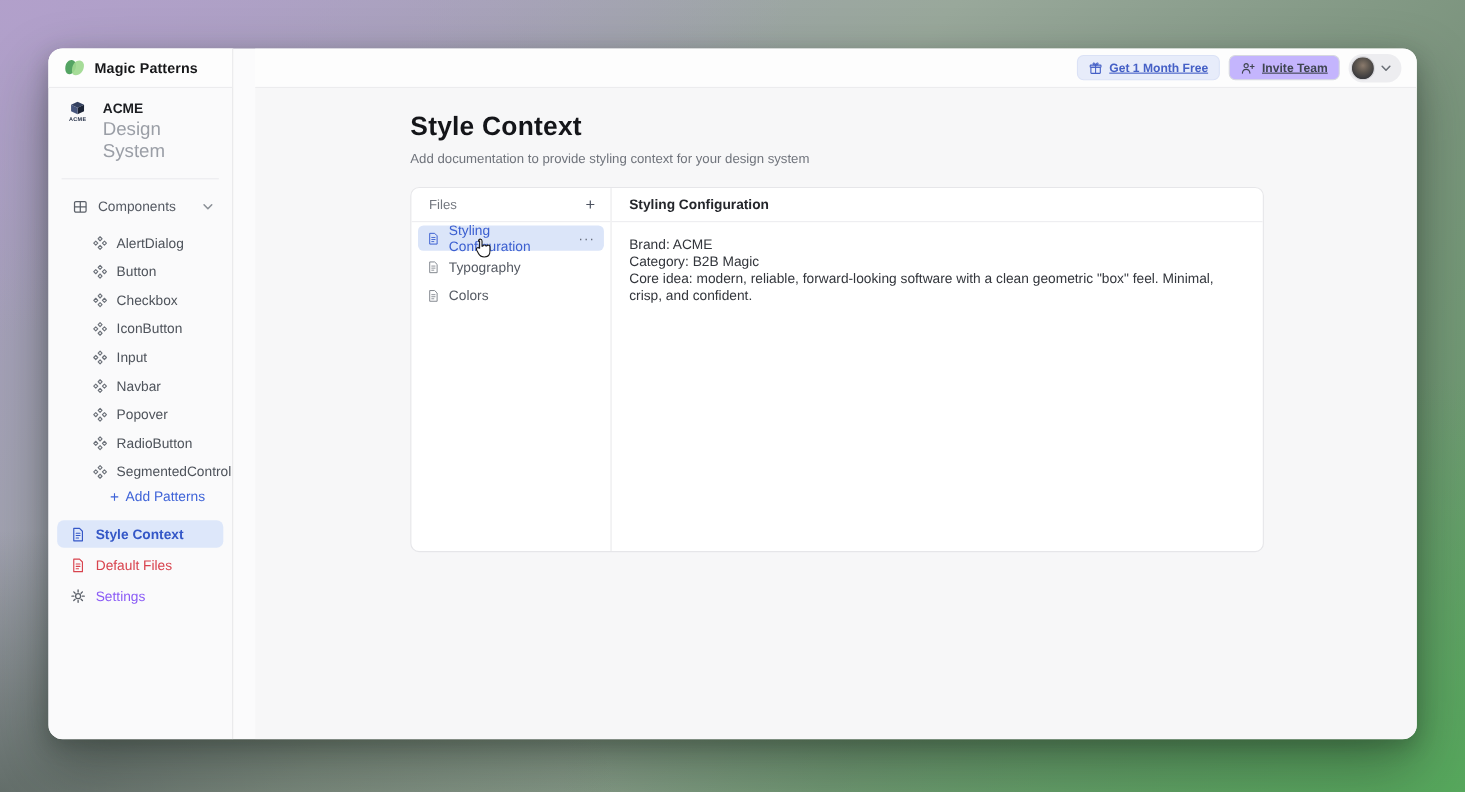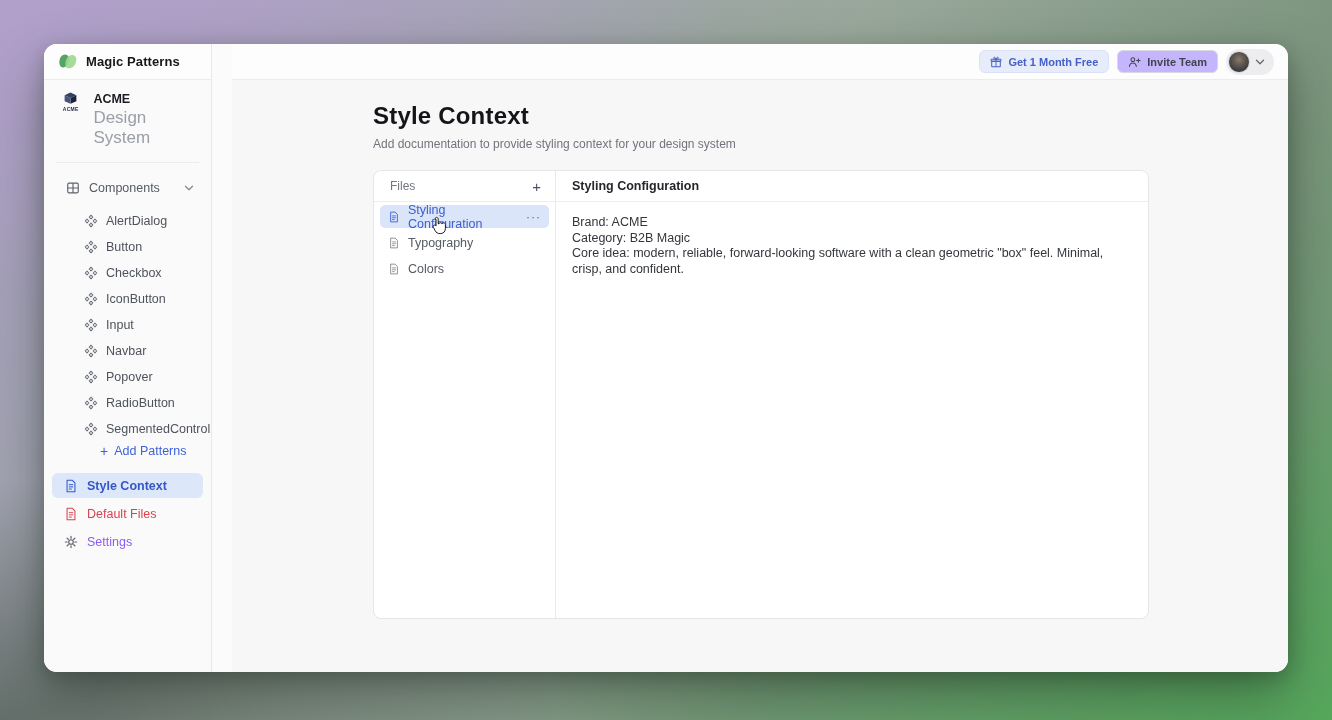--- a/index.html
+++ b/index.html
@@ -57,36 +57,36 @@
   .side-link.danger { color:#d8434e; }
   .ic { width:14px; height:14px; flex:0 0 auto; }
   .ic12 { width:12px; height:12px; flex:0 0 auto; }
   
   .topbar {
     position:absolute; left:188px; right:0; top:0; height:36px;
     background:#fdfdfd; border-bottom:1px solid #ececee;
     display:flex; align-items:center; justify-content:flex-end; gap:8px; padding:0 14px;
   }
   .btn { display:flex; align-items:center; gap:6px; height:23px; padding:0 10px;
-    border-radius:6px; font-size:11px; font-weight:bold; cursor:pointer; }
+    border-radius:6px; font-size:11px; font-weight:bold; cursor:pointer;text-decoration:underline; }
   .btn-promo { background:#e7ecfa; color:#4560c6; border:1px solid #dbe2f6; }
   .btn-invite { background:#c4b5fd; color:#3f4550; border:1px solid #d7dadf; }
   .avatar-group { display:flex; align-items:center; gap:4px; background:#ededf0;
     border-radius:999px; padding:2px 8px 2px 2px; }
   .avatar {
     width:22px; height:22px; border-radius:50%;
     background: radial-gradient(circle at 50% 38%, #8a7a6c 0%, #5d564f 38%, #35363b 78%, #232429 100%);
     border:1px solid #d8d8dc;
   }
   
   .content { position:absolute; left:188px; top:36px; right:0; bottom:0; background:#f7f7f8; }
   .page-title { position:absolute; left:141px; top:22px; font-size:24px; font-weight:bold; color:#141519; letter-spacing:.2px; }
   .page-sub   { position:absolute; left:141px; top:57px; font-size:12px; color:#70747c; }
   .card {
-    position:absolute; left:141px; top:90px; width:776px; height:449px;
+    position:absolute; left:141px; top:90px; width:776px; height:332px;
     background:#ffffff; border:1px solid #e6e6e9; border-radius:8px; display:flex; overflow:hidden;
   }
   .files-col { width:182px; border-right:1px solid #e9e9ec; display:flex; flex-direction:column; }
   .files-head { height:31px; display:flex; align-items:center; justify-content:space-between;
     padding:0 14px 0 16px; border-bottom:1px solid #ededf0; }
   .files-title { font-size:12px; color:#73777f; }
   .files-add { font-size:15px; color:#4c5260; line-height:1; cursor:pointer; }
   .file-row { display:flex; align-items:center; gap:8px; height:23px; margin:3px 6px 0 6px;
     padding:0 8px; border-radius:5px; font-size:12.5px; color:#565b64; }
   .file-row:first-of-type { margin-top:7px; }

